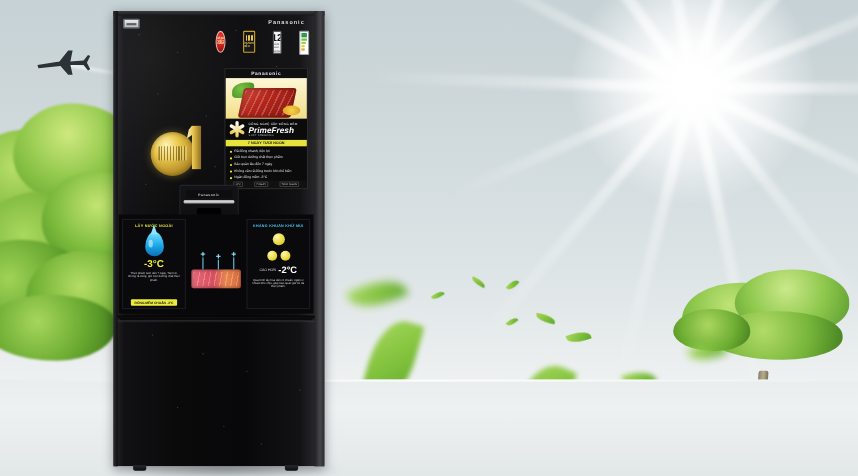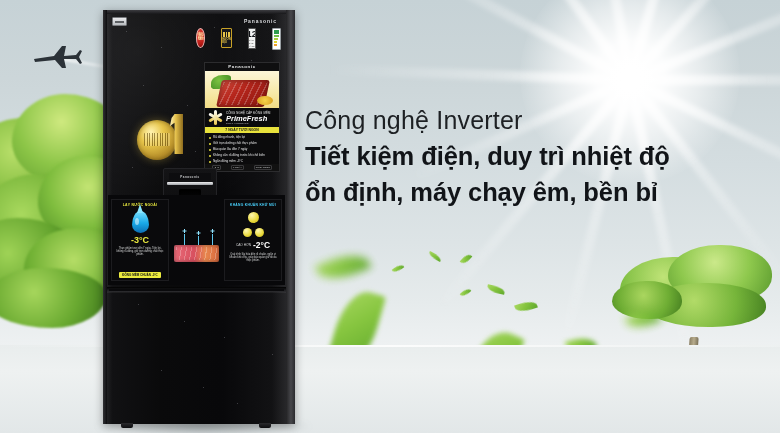--- a/index.html
+++ b/index.html
@@ -607,19 +607,14 @@
       </div>
     </div>
 
     <div class="door-gap"></div>
     <div class="handle-slot"></div>
 
     <div class="foot" style="left:18px;"></div>
     <div class="foot" style="right:24px;"></div>
   </div>
 
-  <div id="copy">
-    <div class="headline">Công nghệ Inverter</div>
-    <div class="subline">Tiết kiệm điện, duy trì nhiệt độ</div>
-    <div class="subline">ổn định, máy chạy êm, bền bỉ</div>
-  </div>
 
 </div>
 
 </body></html>

